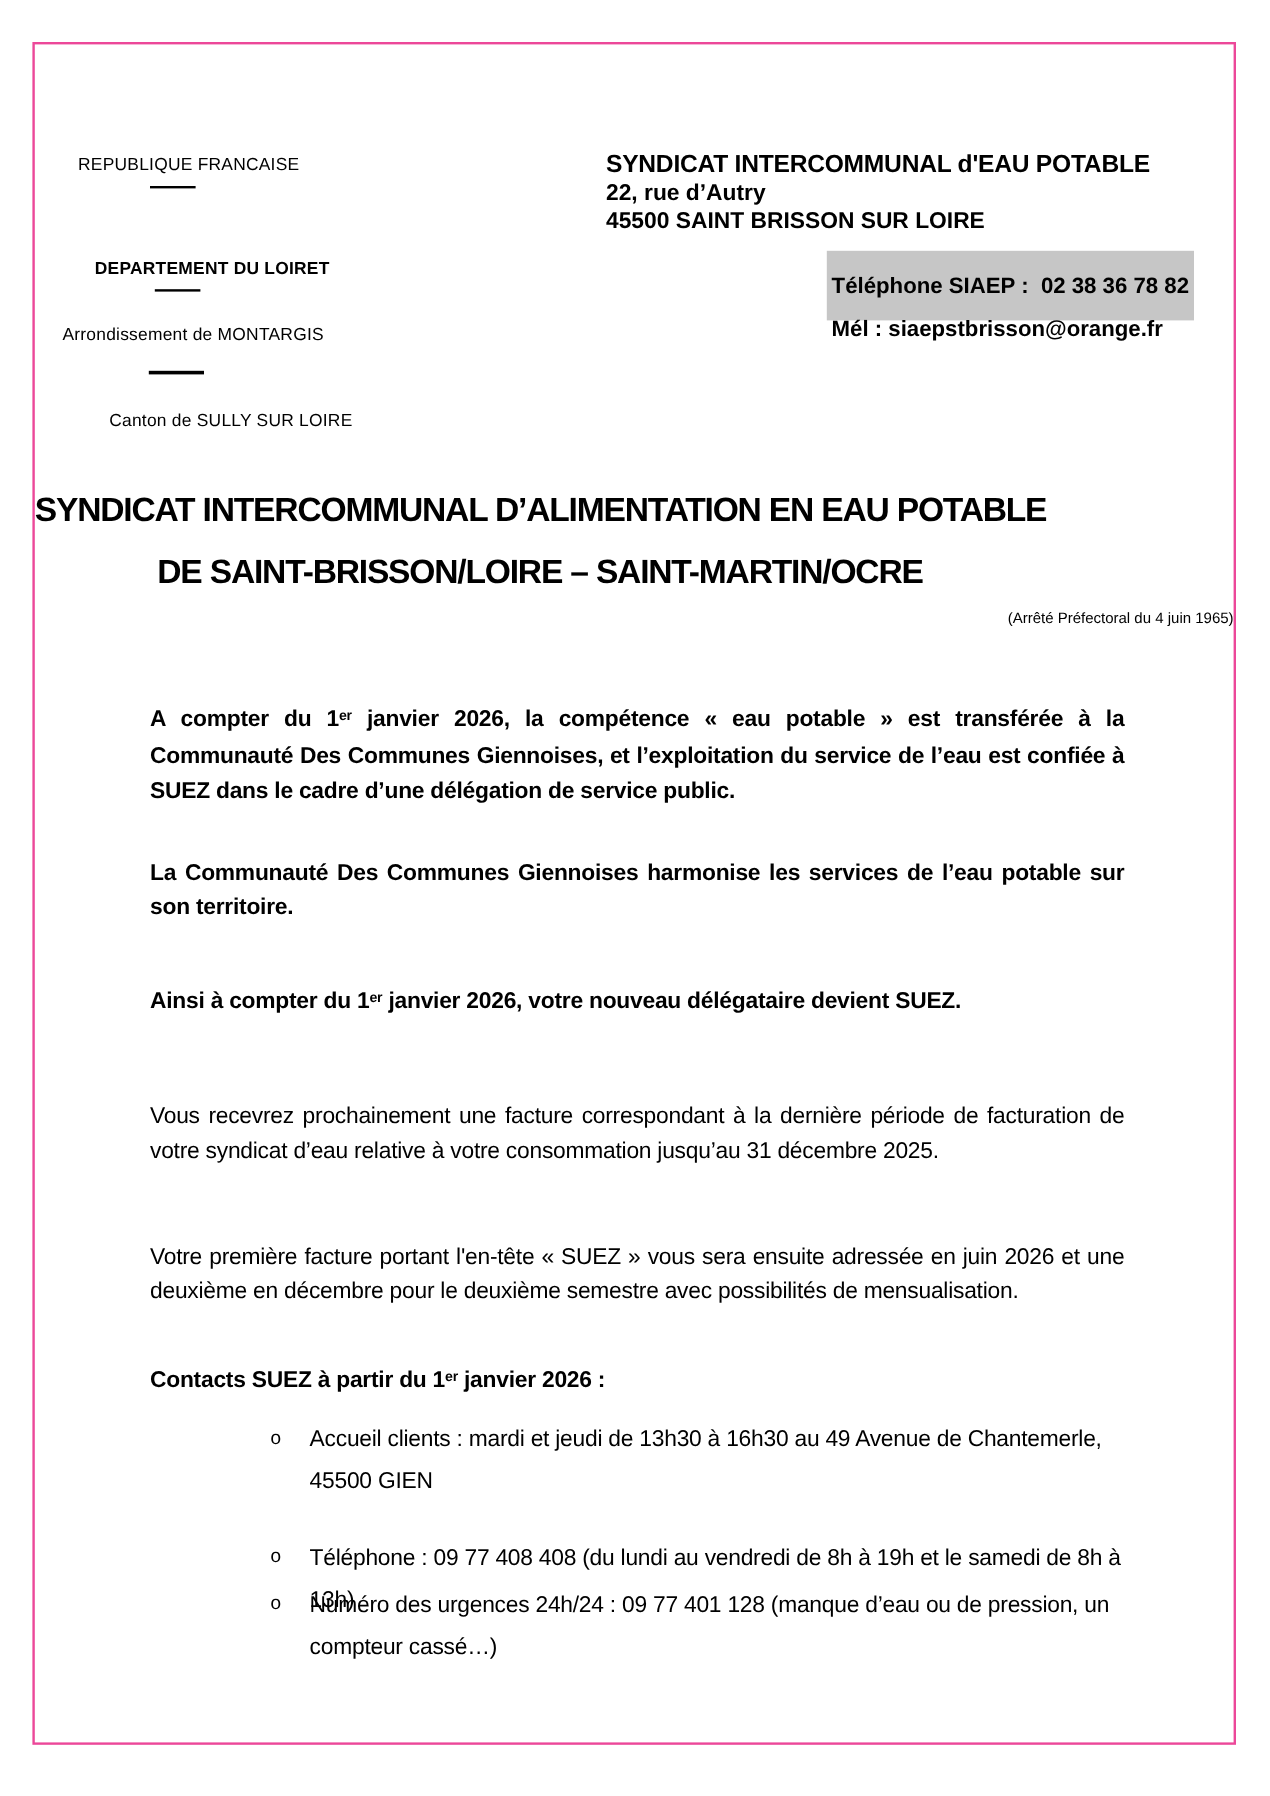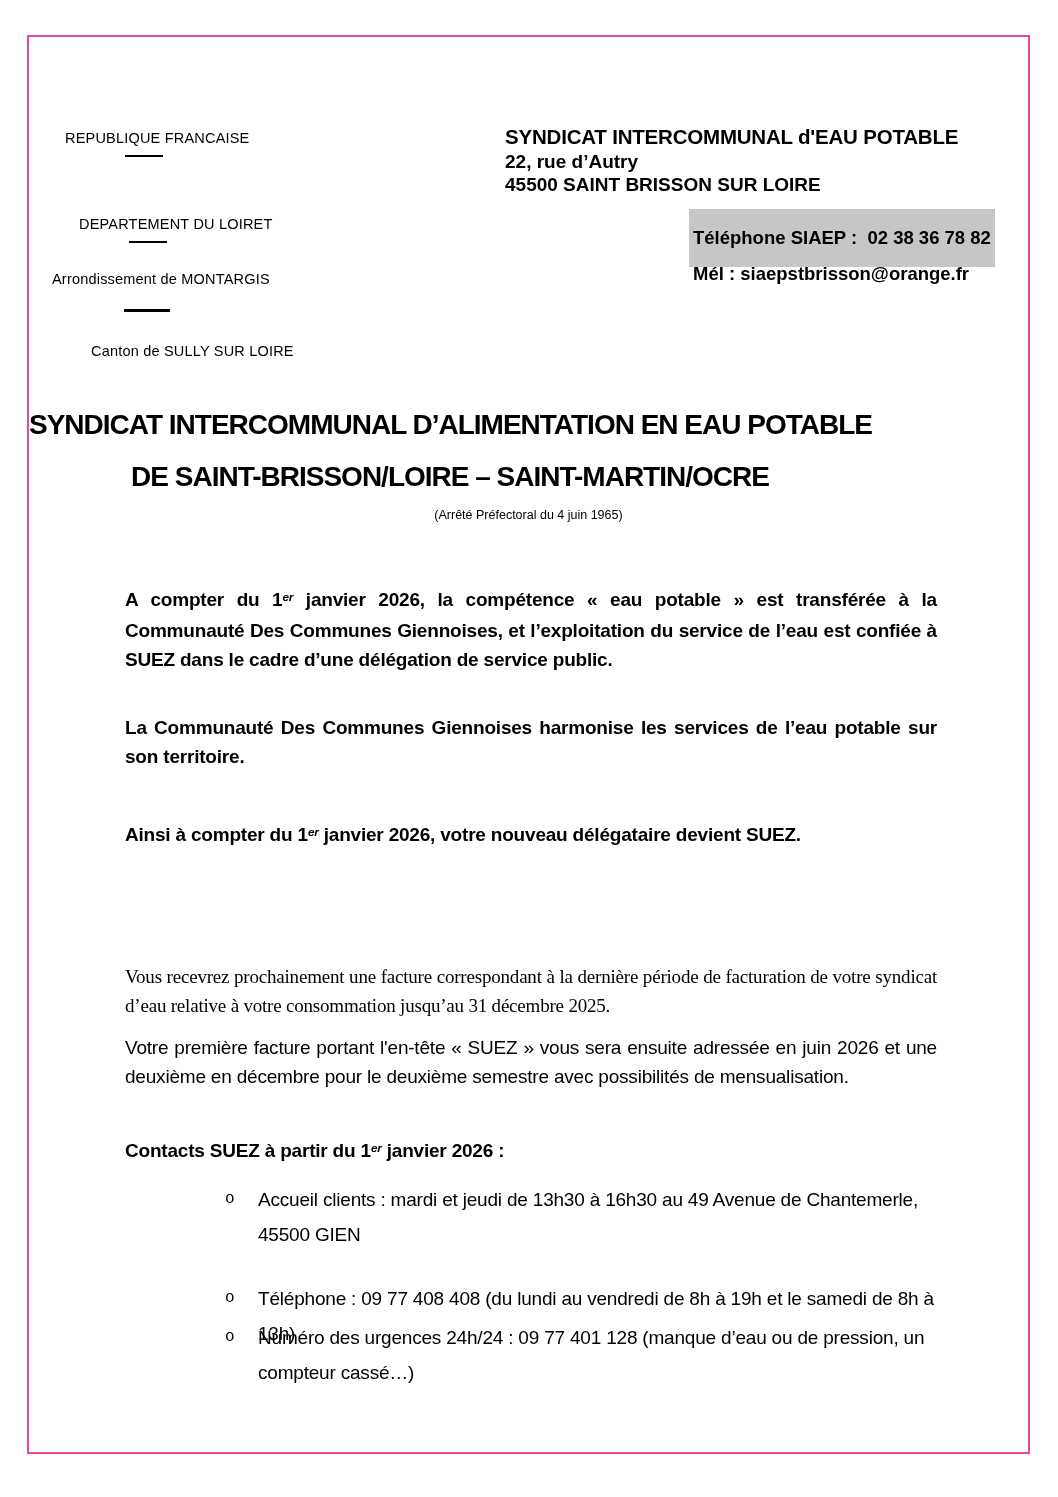--- a/index.html
+++ b/index.html
@@ -38,38 +38,37 @@
   .title-line {
     left: 0; width: 842px;
     text-align: center;
     font-weight: bold;
     font-size: 28px;
     letter-spacing: -1px;
     white-space: nowrap;
   }
   .decree {
     left: 0; width: 999px;
-    text-align: center;
+    text-align: right;
     font-size: 12.5px;
   }
 
   
   .para {
     left: 96px; width: 812px;
     font-size: 19px;
     line-height: 29px;
     text-align: justify;
     letter-spacing: -0.2px;
   }
   .para.bold { font-weight: bold; }
   .sup {
     font-size: 62%;
     position: relative;
     top: -0.45em;
-    font-style: italic;
   }
   .contacts-heading {
     left: 96px; width: 812px;
     font-size: 19px;
     font-weight: bold;
     letter-spacing: -0.2px;
   }
   .bullet {
     left: 196px; width: 745px;
     display: flex;
@@ -85,21 +84,21 @@
   }
   .bullet .btext { flex: 1; }
 </style>
 </head>
 <body>
 
 <div class="frame">
 
   <div class="abs lh-left" style="left:36px;  top:93px;">REPUBLIQUE FRANCAISE</div>
   <div class="abs dash" style="left:96px;  top:118px;"></div>
-  <div class="abs lh-left" style="left:50px;  top:179px;">DEPARTEMENT DU LOIRET</div>
+  <div class="abs lh-left" style="left:50px;  top:179px;font-weight:bold;">DEPARTEMENT DU LOIRET</div>
   <div class="abs dash" style="left:100px; top:204px;"></div>
   <div class="abs lh-left" style="left:23px;  top:234px;">Arrondissement de MONTARGIS</div>
   <div class="abs dash thick" style="left:95px; top:272px;"></div>
   <div class="abs lh-left" style="left:49px;  top:306px;margin-left:13px;">Canton de SULLY SUR LOIRE</div>
 
   <div class="abs org-name" style="left:476px; top:88px;">SYNDICAT INTERCOMMUNAL d'EAU POTABLE</div>
   <div class="abs org-addr" style="left:476px; top:114px;">22, rue d’Autry</div>
   <div class="abs org-addr" style="left:476px; top:137px;">45500 SAINT BRISSON SUR LOIRE</div>
   <div class="abs phone-line" style="left:660px; top:172px;">Téléphone SIAEP :  02 38 36 78 82</div>
   <div class="abs email-line" style="left:664px; top:226px;">Mél : siaepstbrisson@orange.fr</div>
@@ -107,21 +106,21 @@
   <div class="abs title-line" style="top:372px;">SYNDICAT INTERCOMMUNAL D’ALIMENTATION EN EAU POTABLE</div>
   <div class="abs title-line" style="top:424px;">DE SAINT-BRISSON/LOIRE – SAINT-MARTIN/OCRE</div>
   <div class="abs decree" style="top:471px;">(Arrêté Préfectoral du 4 juin 1965)</div>
 
   <div class="abs para bold" style="top:548px;"><span>A compter du 1</span><span class="sup">er</span><span> janvier 2026, la compétence « eau potable » est transférée à la Communauté Des Communes Giennoises, et l’exploitation du service de l’eau est confiée à SUEZ dans le cadre d’une délégation de service public.</span></div>
 
   <div class="abs para bold" style="top:676px;">La Communauté Des Communes Giennoises harmonise les services de l’eau potable sur son territoire.</div>
 
   <div class="abs para bold" style="top:783px;"><span>Ainsi à compter du 1</span><span class="sup">er</span><span> janvier 2026, votre nouveau délégataire devient SUEZ.</span></div>
 
-  <div class="abs para" style="top:925px;font-family:Liberation Serif, serif;">Vous recevrez prochainement une facture correspondant à la dernière période de facturation de votre syndicat d’eau relative à votre consommation jusqu’au 31 décembre 2025.</div>
+  <div class="abs para" style="top:879px;">Vous recevrez prochainement une facture correspondant à la dernière période de facturation de votre syndicat d’eau relative à votre consommation jusqu’au 31 décembre 2025.</div>
   <div class="abs para" style="top:996px;">Votre première facture portant l'en-tête « SUEZ » vous sera ensuite adressée en juin 2026 et une deuxième en décembre pour le deuxième semestre avec possibilités de mensualisation.</div>
 
   <div class="abs contacts-heading" style="top:1103px;"><span>Contacts SUEZ à partir du 1</span><span class="sup">er</span><span> janvier 2026 :</span></div>
 
   <div class="abs bullet" style="top:1145px;">
     <span class="marker">o</span>
     <span class="btext">Accueil clients : mardi et jeudi de 13h30 à 16h30 au 49 Avenue de Chantemerle, 45500 GIEN</span>
   </div>
 
   <div class="abs bullet" style="top:1244px;">

